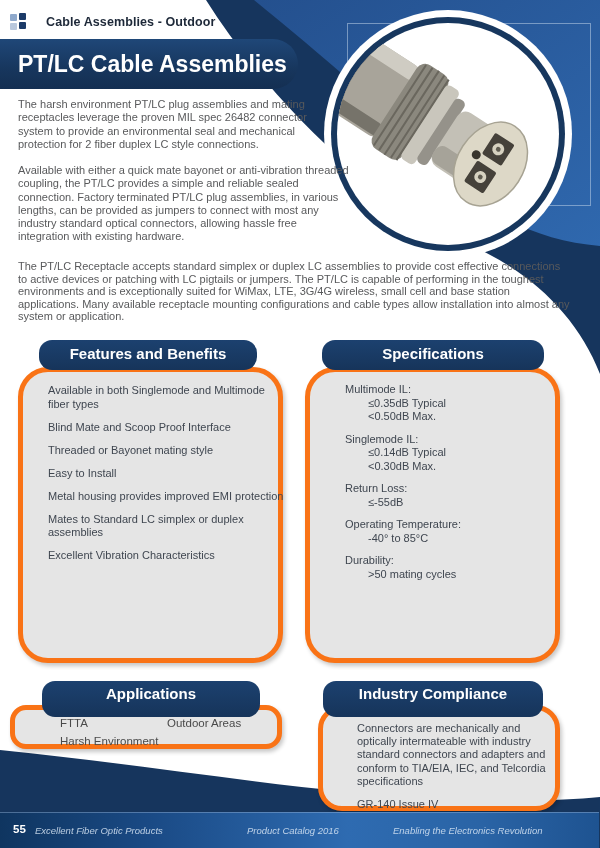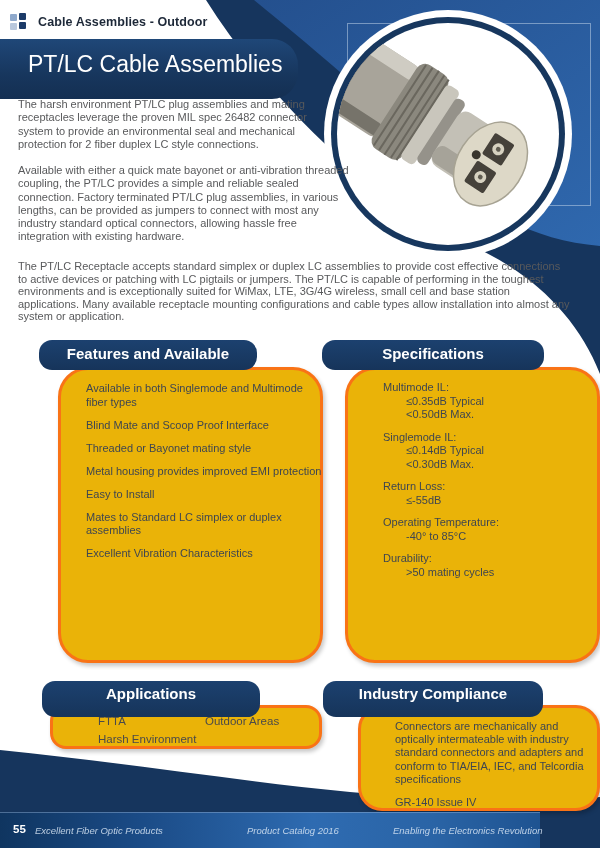--- a/index.html
+++ b/index.html
@@ -7,49 +7,49 @@
     position:relative; width:600px; height:848px; margin:0 auto;
     background:#ffffff; overflow:hidden;
     font-family:"Liberation Sans", sans-serif;
     -webkit-font-smoothing:antialiased;
   }
   
   #top-deco { position:absolute; left:200px; top:0; z-index:0; }
   #bottom-wave { position:absolute; left:0; top:740px; z-index:1; }
 
   
-  .eyebrow { position:absolute; left:10px; top:13px; display:flex; align-items:center; gap:11px; z-index:2; }
+  .eyebrow { position:absolute; left:10px; top:13px; display:flex; align-items:center; gap:19px; z-index:2; }
   .eyebrow-label { font-size:12.5px; font-weight:bold; color:#1d2838; letter-spacing:.1px; }
 
   
   .title-banner {
-    position:absolute; left:0; top:39px; width:298px; height:60px; box-sizing:border-box;
+    position:absolute; left:0; top:39px; width:298px; height:50px; box-sizing:border-box;
     background:linear-gradient(180deg,#1f4778 0%, #17365d 60%, #142f52 100%);
     border-radius:0 26px 26px 0;
-    color:#ffffff; font-size:23px; font-weight:normal; line-height:50px; padding-left:28px;
+    color:#ffffff; font-size:23px; font-weight:bold; line-height:50px; padding-left:18px;
     z-index:2;
   }
 
   
   .para { position:absolute; margin:0; color:#58595b; font-size:11px; z-index:2; }
   .p1 { left:18px; top:98px;  width:326px; line-height:13.3px; }
   .p2 { left:18px; top:164px; width:332px; line-height:13.3px; }
   .p3 { left:18px; top:260px; width:552px; line-height:12.5px; }
 
   
   .tab {
     position:absolute; height:30px; box-sizing:border-box;
     background:linear-gradient(180deg,#1c416f, #16345a);
     border-radius:13px; color:#fff; font-size:15px; font-weight:bold;
     text-align:center; line-height:27px; z-index:3;
   }
   .tab-sm { height:36px; line-height:25px; }
   .panel {
-    position:absolute; background:#eab308; border:3px solid #f97316;
-    box-shadow:2px 3px 4px rgba(0,0,0,.22); box-sizing:border-box; z-index:2;margin-left:40px;
+    position:absolute; background:#e5e5e5; border:5px solid #f97316;
+    box-shadow:2px 3px 4px rgba(0,0,0,.22); box-sizing:border-box; z-index:2;
   }
   #features-tab { left:39px;  top:340px; width:218px; }
   #features-panel { left:18px; top:367px; width:265px; height:296px; border-radius:30px; padding:12px 10px 0 25px; }
   .feature-item { font-size:11px; line-height:13.5px; color:#3f4650; margin-bottom:9.5px; width:236px; }
 
   #specs-tab { left:322px; top:340px; width:222px; }
   #specs-panel { left:305px; top:367px; width:255px; height:296px; border-radius:30px; padding:11px 8px 0 35px; }
   .spec-group { margin-bottom:9px; }
   .spec-label  { font-size:11px; line-height:13.5px; color:#3f4650; }
   .spec-value  { font-size:11px; line-height:13.5px; color:#3f4650; padding-left:23px; }
@@ -61,21 +61,21 @@
   .app-2 { left:152px; top:7px; }
   .app-3 { left:45px;  top:25px; }
 
   #comp-tab { left:323px; top:681px; width:220px; }
   #comp-panel { left:318px; top:705px; width:242px; height:106px; border-radius:24px; padding:12px 16px 0 34px; }
   .comp-body { font-size:11px; line-height:13.2px; color:#3f4650; width:204px; }
   .comp-note { margin-top:10px; font-size:11px; color:#3f4650; }
 
   
   .footer {
-    position:absolute; left:0; top:812px; width:540px; height:36px; z-index:4;
+    position:absolute; left:0; top:812px; width:599px; height:36px; z-index:4;
     background:linear-gradient(90deg,#0f3560 0%, #1a4a85 25%, #2e6bb1 58%, #2a64a6 80%, #1e5391 100%);
     border-top:1px solid rgba(150,180,215,.45);
   }
   .page-num { position:absolute; left:13px; top:10px; font-size:11.5px; font-weight:bold; color:#ffffff; }
   .f-text { position:absolute; top:12px; font-size:9.5px; font-style:italic; color:rgba(214,228,243,.85); white-space:nowrap; }
   .f-left   { left:35px; }
   .f-center { left:247px; }
   .f-right  { left:393px; }
 </style>
 </head>
@@ -132,27 +132,27 @@
     </svg>
     <span class="eyebrow-label">Cable Assemblies - Outdoor</span>
   </div>
 
   <div class="title-banner">PT/LC Cable Assemblies</div>
 
   <p class="para p1">The harsh environment PT/LC plug assemblies and mating receptacles leverage the proven MIL spec 26482 connector system to provide an environmental seal and mechanical protection for 2 fiber duplex LC style connections.</p>
   <p class="para p2">Available with either a quick mate bayonet or anti-vibration threaded coupling, the PT/LC provides a simple and reliable sealed connection. Factory terminated PT/LC plug assemblies, in various lengths, can be provided as jumpers to connect with most any industry standard optical connectors, allowing hassle free integration with existing hardware.</p>
   <p class="para p3">The PT/LC Receptacle accepts standard simplex or duplex LC assemblies to provide cost effective connections to active devices or patching with LC pigtails or jumpers.  The PT/LC is capable of performing in the toughest environments and is exceptionally suited for WiMax, LTE, 3G/4G wireless, small cell and base station applications. Many available receptacle mounting configurations and cable types allow installation into almost any system or application.</p>
 
-  <div class="tab" id="features-tab">Features and Available</div>
+  <div class="tab" id="features-tab">Features and Benefits</div>
   <div class="panel" id="features-panel">
     <div class="feature-item">Available in both Singlemode and Multimode fiber types</div>
     <div class="feature-item">Blind Mate and Scoop Proof Interface</div>
     <div class="feature-item">Threaded or Bayonet mating style</div>
+    <div class="feature-item">Easy to Install</div>
     <div class="feature-item">Metal housing provides improved EMI protection</div>
-    <div class="feature-item">Easy to Install</div>
     <div class="feature-item">Mates to Standard LC simplex or duplex assemblies</div>
     <div class="feature-item">Excellent Vibration Characteristics</div>
   </div>
 
   <div class="tab" id="specs-tab">Specifications</div>
   <div class="panel" id="specs-panel">
     <div class="spec-group">
       <div class="spec-label">Multimode IL:</div>
       <div class="spec-value">≤0.35dB Typical</div>
       <div class="spec-value">&lt;0.50dB Max.</div>

